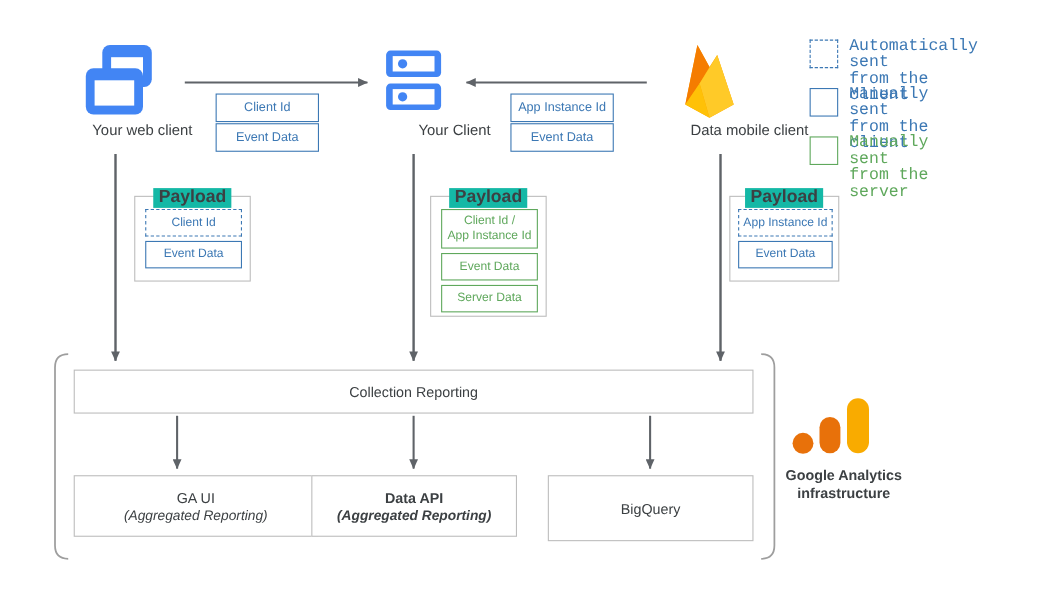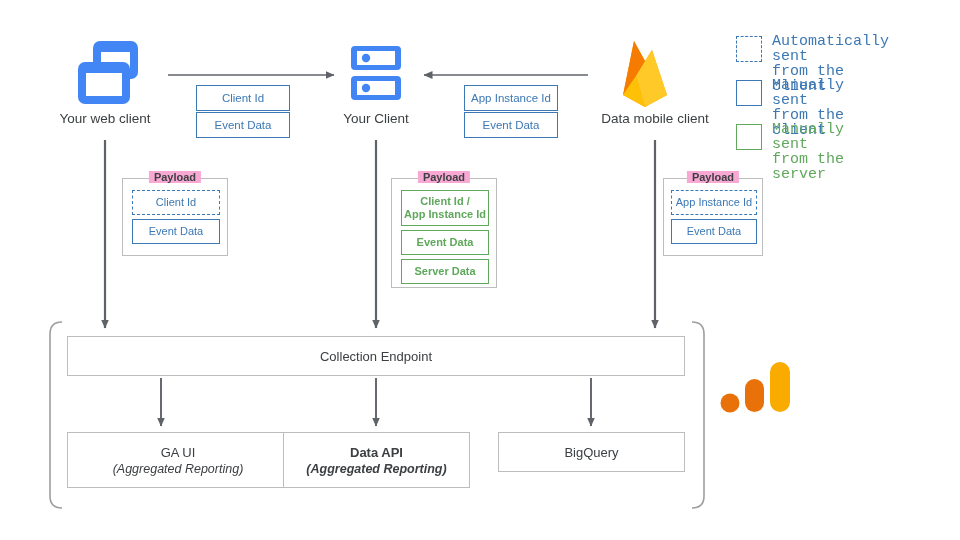--- a/index.html
+++ b/index.html
@@ -18,21 +18,21 @@
     position: absolute;
     left: 0; top: 0;
     width: 960px;
     height: 540px;
   }
   .abs { position: absolute; }
 
   
   .node-label {
     position: absolute;
-    text-align: center;
+    text-align: right;
     font-size: 13.5px;
     color: #3c4043;
     line-height: 17px;
     white-space: nowrap;
   }
 
   
   .chip {
     position: absolute;
     box-sizing: border-box;
@@ -48,45 +48,45 @@
 
   
   .payload-box {
     position: absolute;
     box-sizing: border-box;
     border: 1px solid #bdbdbd;
     background: #ffffff;
   }
   .payload-title {
     position: absolute;
-    font-size: 11px;
+    font-size: 16px;
     font-weight: bold;
     color: #3c4043;
-    background: #f9a8d4;
+    background: #14b8a6;
     padding: 0 5px;
     top: -8px;
     left: 50%;
     transform: translateX(-50%);
     white-space: nowrap;
   }
   .pchip {
     position: absolute;
     box-sizing: border-box;
     display: flex;
     align-items: center;
     justify-content: center;
     text-align: center;
     font-size: 11px;
     line-height: 13px;
     background: #ffffff;
     white-space: pre-line;
   }
   .pchip.blue-solid  { border: 1.4px solid #3c78b4; color: #3c78b4; }
   .pchip.blue-dashed { border: 1.4px dashed #3c78b4; color: #3c78b4; }
-  .pchip.green       { border: 1.4px solid #5fa85c; color: #5fa85c; font-weight: bold; }
+  .pchip.green       { border: 1.4px solid #5fa85c; color: #5fa85c; }
 
   
   .infra-box {
     position: absolute;
     box-sizing: border-box;
     border: 1px solid #bdbdbd;
     background: #ffffff;
     display: flex;
     flex-direction: column;
     align-items: center;
@@ -221,37 +221,39 @@
     <div class="pchip green" style="left:9px; top:80px; width:88px; height:25px;">Server Data</div>
   </div>
 
   <div class="payload-box" style="left:663px; top:178px; width:100px; height:78px;">
     <div class="payload-title">Payload</div>
     <div class="pchip blue-dashed" style="left:7px; top:11px; width:86px; height:25px;">App Instance Id</div>
     <div class="pchip blue-solid" style="left:7px; top:40px; width:86px; height:25px;">Event Data</div>
   </div>
 
   <div class="infra-box" style="left:67px; top:336px; width:618px; height:40px;">
-    <div>Collection Endpoint</div>
+    <div>Collection Reporting</div>
   </div>
 
   <div class="infra-box" style="left:67px; top:432px; width:222px; height:56px;">
     <div>GA UI</div>
     <div class="infra-sub">(Aggregated Reporting)</div>
   </div>
 
   <div class="infra-box" style="left:283px; top:432px; width:187px; height:56px;font-weight:bold;">
     <div>Data API</div>
     <div class="infra-sub">(Aggregated Reporting)</div>
   </div>
 
-  <div class="infra-box" style="left:498px; top:432px; width:187px; height:40px;">
+  <div class="infra-box" style="left:498px; top:432px; width:187px; height:60px;">
     <div>BigQuery</div>
   </div>
 
+  <div class="ga-label" style="left:697px; top:423px; width:140px;">Google Analytics
+infrastructure</div>
 
   <div class="legend" style="left:736px; top:36px;">
     <div class="legend-row" style="left:0; top:0;">
       <div class="legend-swatch dashed"></div>
       <div class="legend-text blue">Automatically sent
 from the client</div>
     </div>
     <div class="legend-row" style="left:0; top:44px;">
       <div class="legend-swatch blue"></div>
       <div class="legend-text blue">Manually sent

